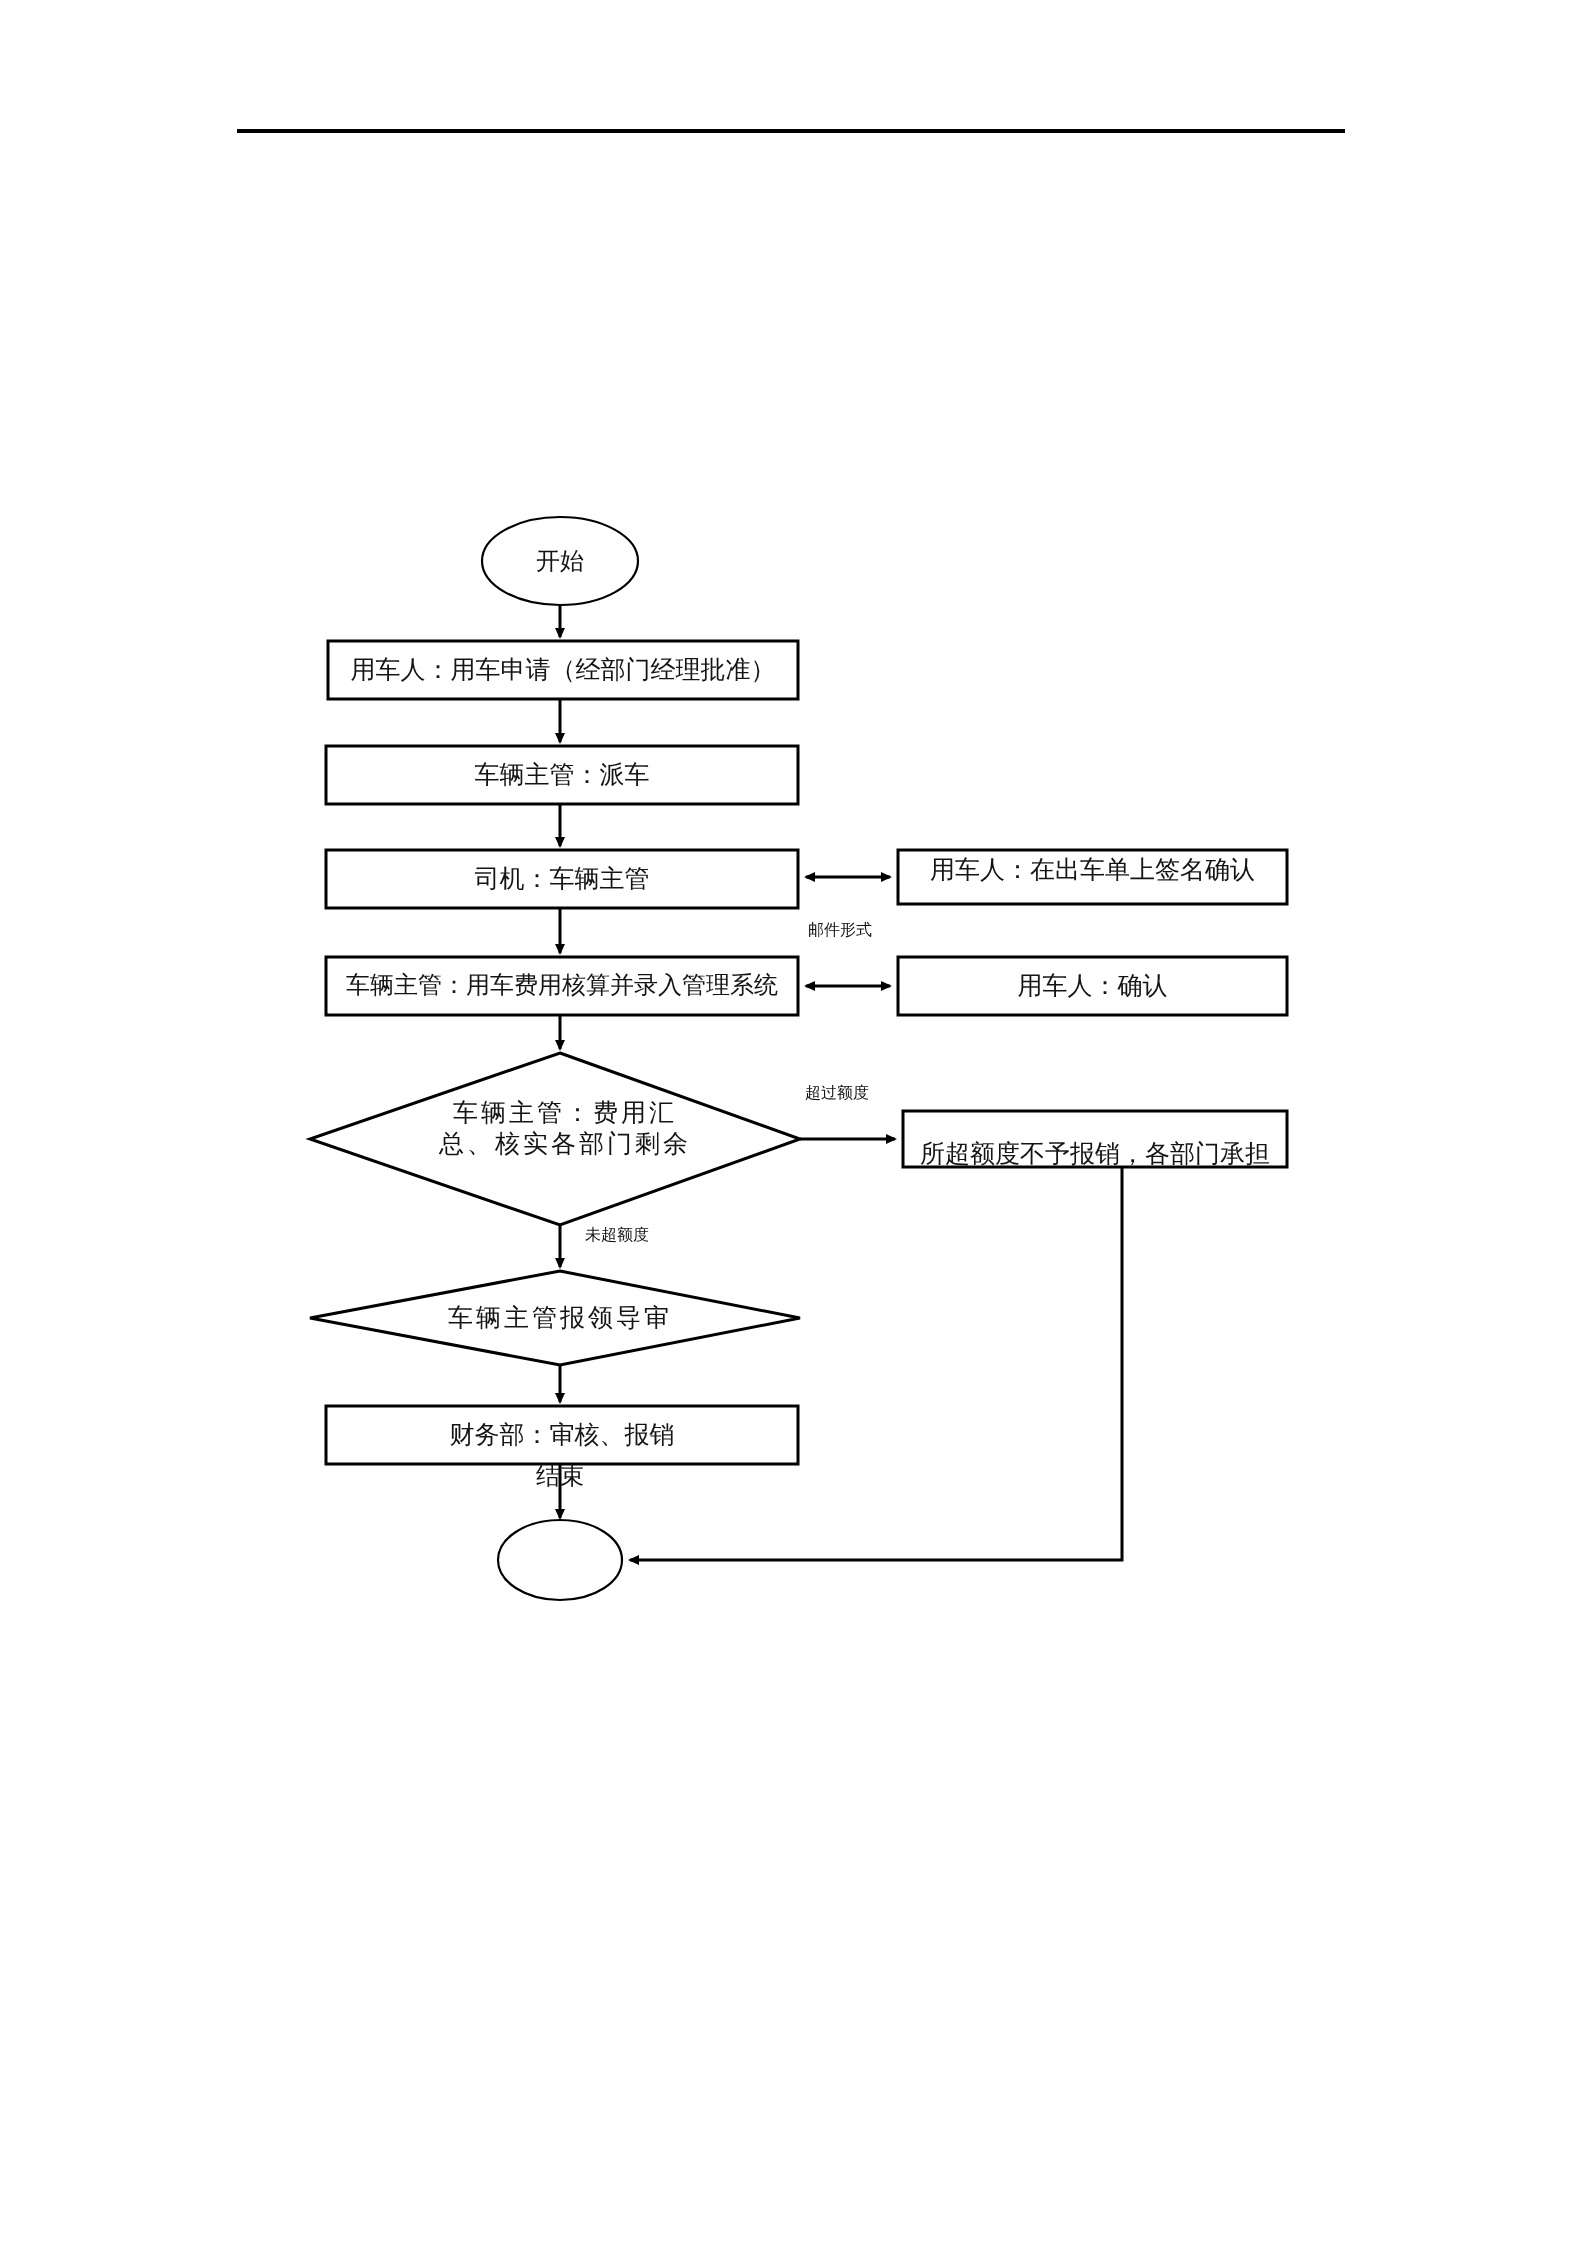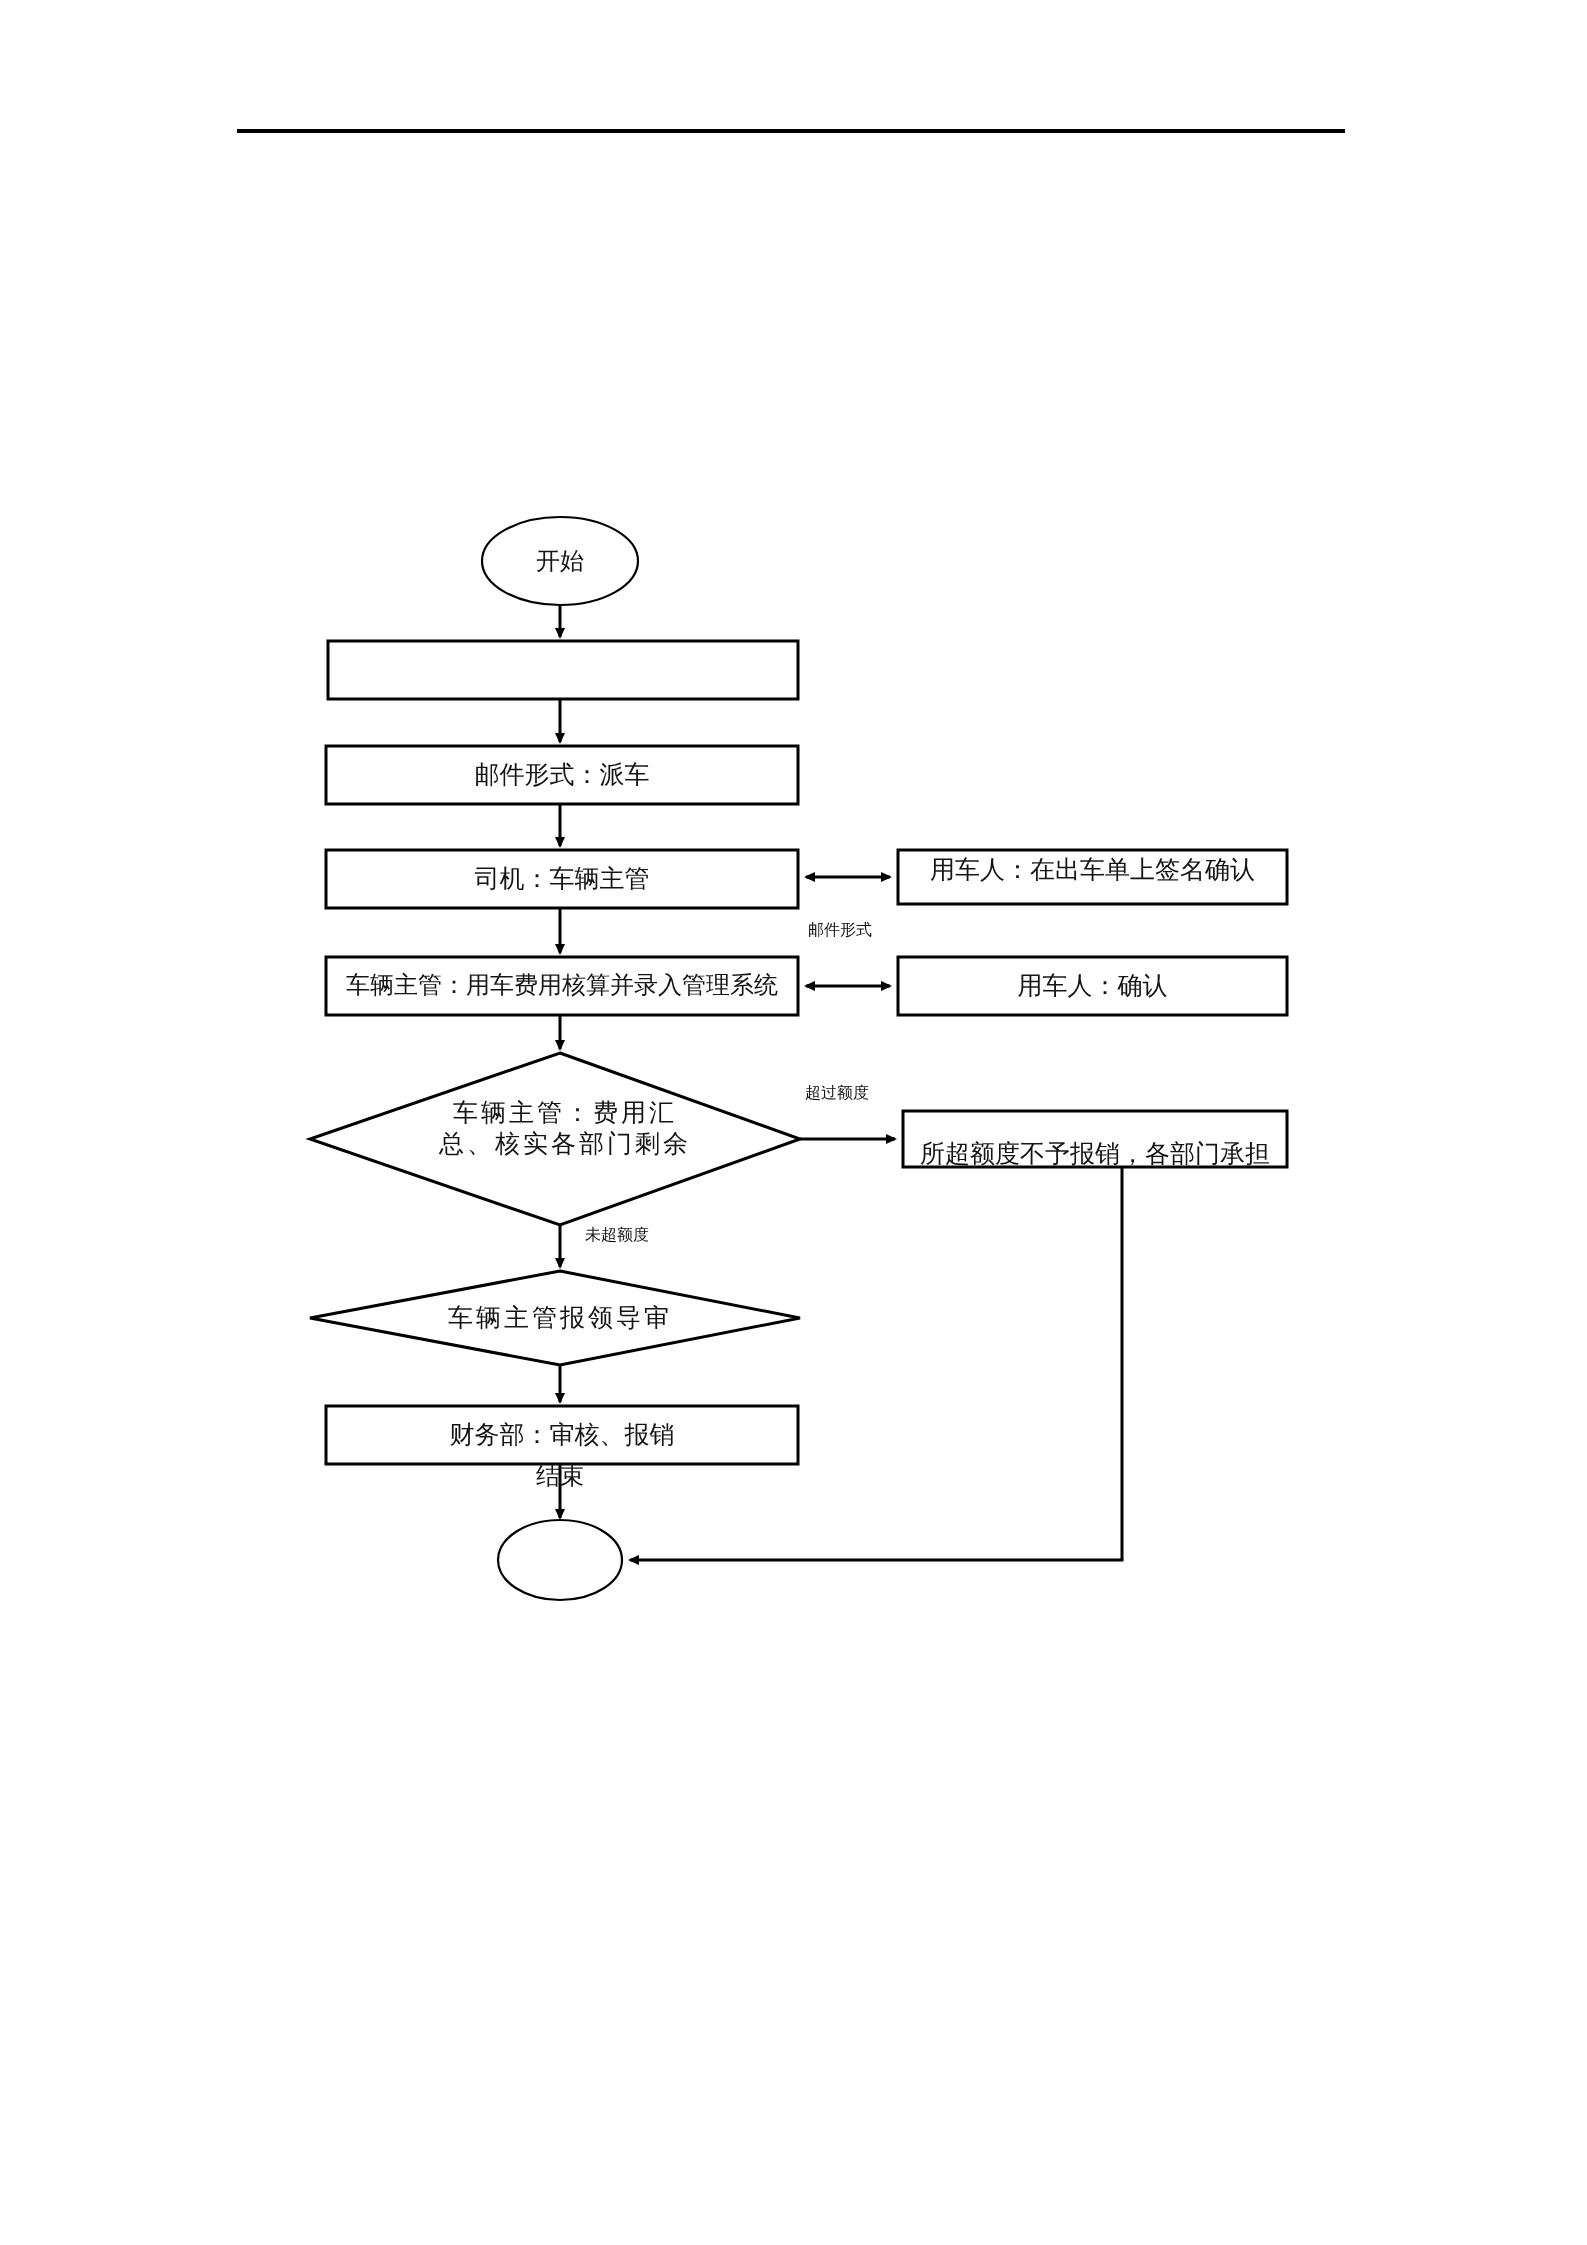--- a/index.html
+++ b/index.html
@@ -141,22 +141,23 @@
         <line x1="806" y1="986" x2="890" y2="986" stroke-width="3" marker-end="url(#arrow)" marker-start="url(#arrow-start)"></line>
 
         <line x1="800" y1="1139" x2="895" y2="1139" stroke-width="3" marker-end="url(#arrow)"></line>
 
         <path d="M1122,1167 L1122,1560 L630,1560" stroke-width="3" marker-end="url(#arrow)"></path>
       </g>
     </svg>
 
     <div class="node-text sans" style="left:482px; top:539px; width:156px; height:44px; font-size:24px;">开始</div>
 
+    <div class="node-text" style="left:336px; top:641px; width:454px; height:58px;">用车人：用车申请（经部门经理批准）</div>
 
-    <div class="node-text" style="left:336px; top:746px; width:452px; height:58px;">邮件形式：派车</div>
+    <div class="node-text" style="left:336px; top:746px; width:452px; height:58px;">车辆主管：派车</div>
 
     <div class="node-text" style="left:336px; top:850px; width:452px; height:58px;">司机：车辆主管</div>
 
     <div class="node-text" style="left:905px; top:850px; width:375px; height:40px;">用车人：在出车单上签名确认</div>
 
     <div class="node-text" style="left:332px; top:957px; width:460px; height:58px; font-size:24px;">车辆主管：用车费用核算并录入管理系统</div>
 
     <div class="node-text" style="left:905px; top:957px; width:375px; height:58px;">用车人：确认</div>
 
     <div class="node-text clip-box" style="left:420px; top:1098px; width:290px; height:68px; align-items:flex-start; letter-spacing:3px;">车辆主管：费用汇

